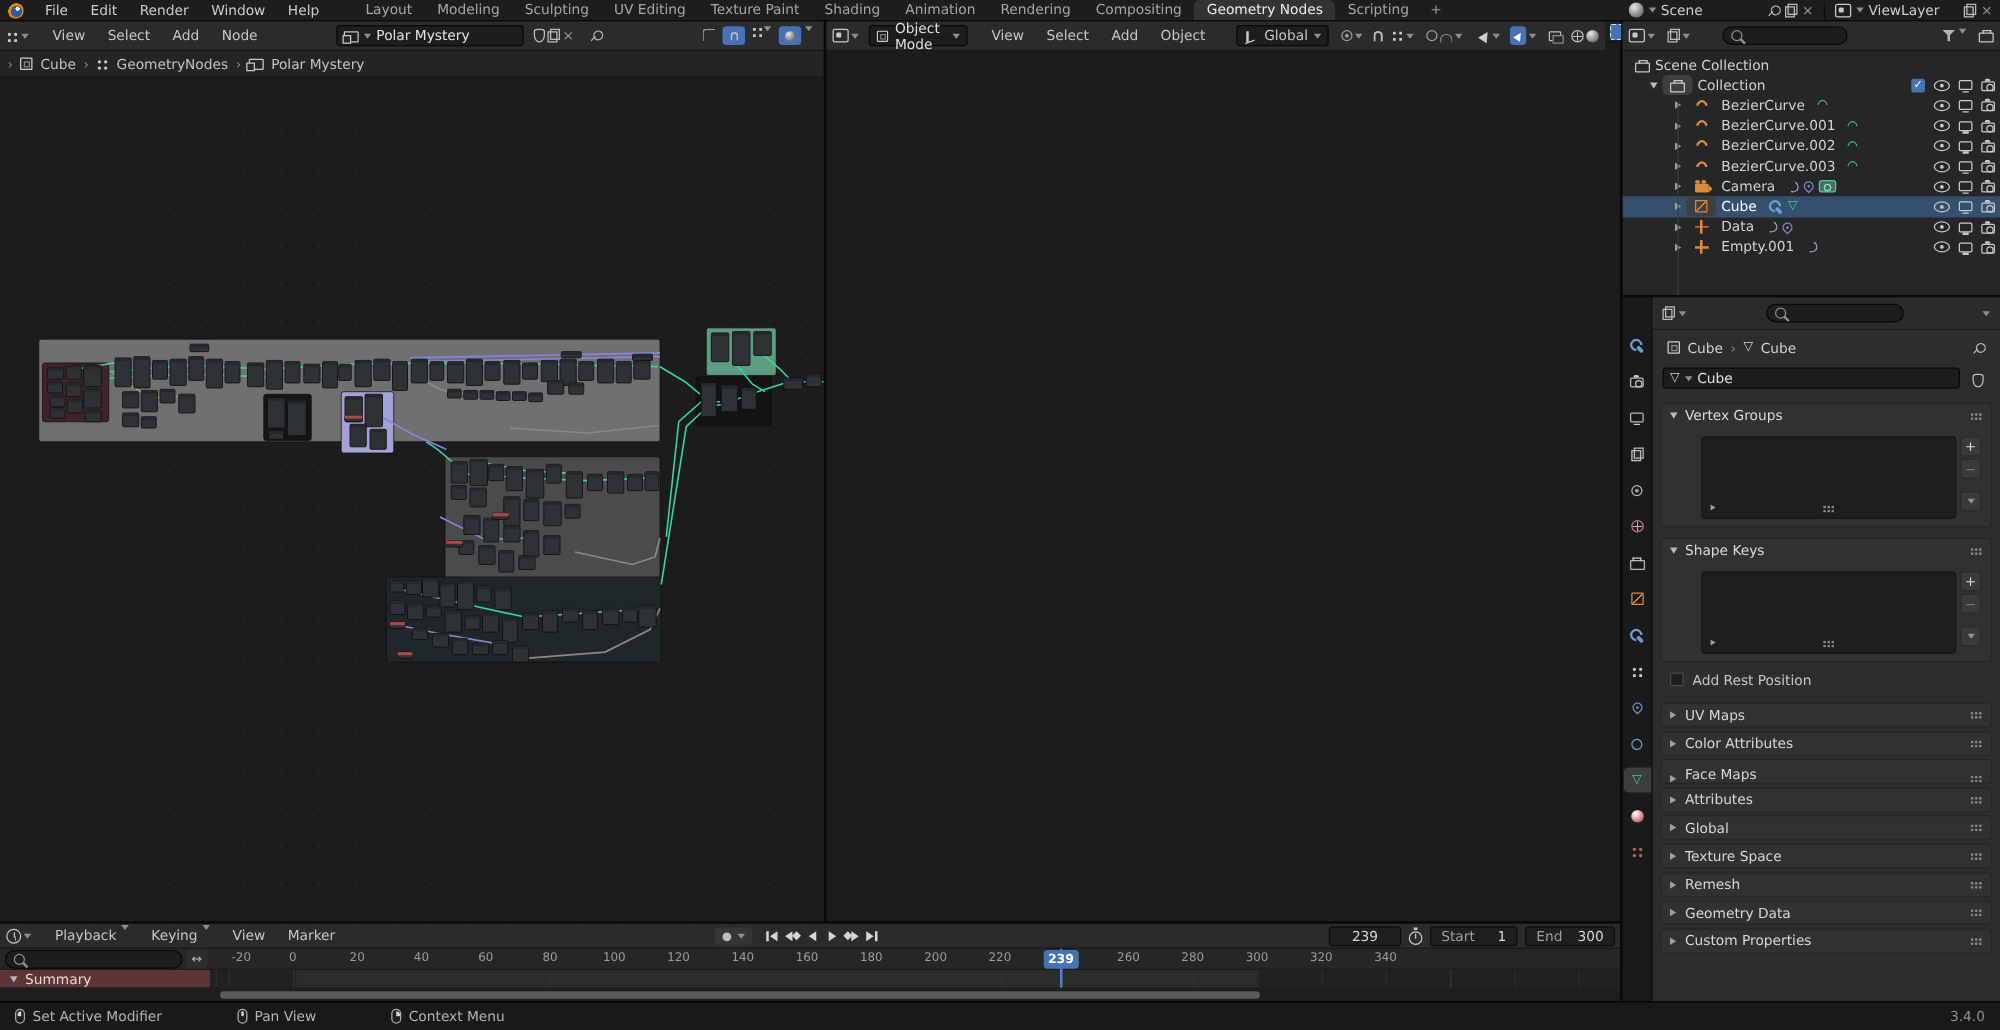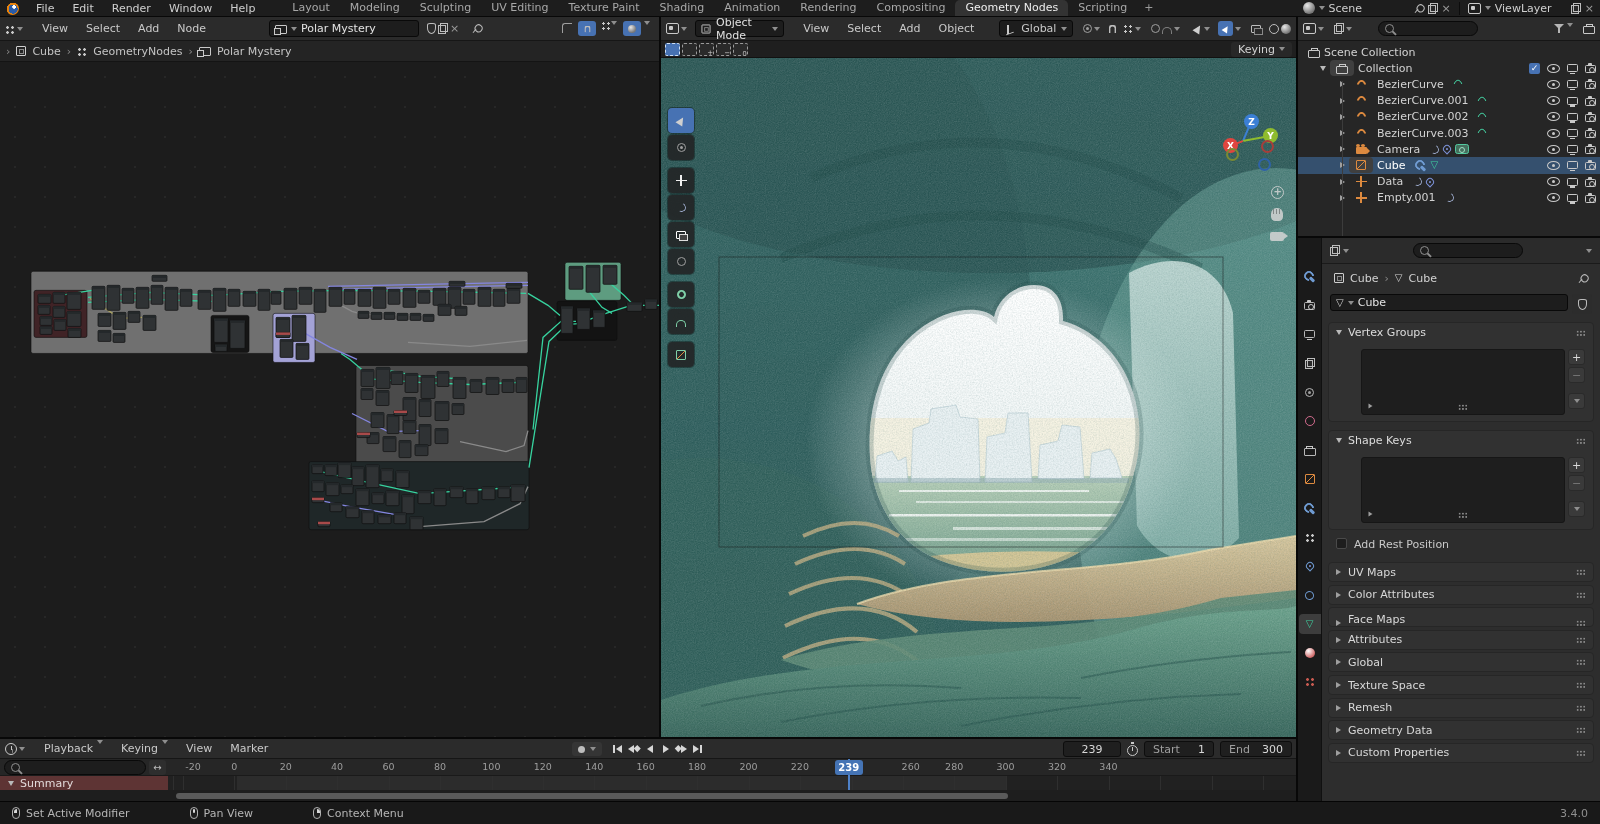--- a/index.html
+++ b/index.html
@@ -117,21 +117,21 @@
 .field{background:#1d1d1d;border:1px solid #090909;border-radius:3px;display:flex;align-items:center;height:17px;padding:0 5px;gap:4px}
 .searchpill{background:#1d1d1d;border:1px solid #090909;border-radius:9px;height:15px;display:flex;align-items:center;padding:0 6px;gap:4px}
 
 #node-editor{left:0;top:17px;width:659px;height:720px;display:flex;flex-direction:column}
 #ne-crumb{height:21px;background:#242424;display:flex;align-items:center;gap:6px;padding:0 6px;color:#c4c4c4;border-bottom:1px solid #141414}
 #ne-canvas{position:relative;flex:1;background:#1c1c1c;
   background-image:radial-gradient(#272727 1px,transparent 1.2px);background-size:30px 30px}
 #nodegraph{position:absolute;inset:0;width:100%;height:100%}
 .crumb-sep{color:#8a8a8a}
 
-#viewport{left:661px;top:17px;width:635px;height:720px;display:flex;flex-direction:column}
+#viewport{left:661px;top:17px;width:635px;height:720px;display:flex;flex-direction:row}
 #vp-toolstrip{height:17px;background:#1f1f1f;display:flex;align-items:center;padding:0 4px;border-bottom:1px solid #111}
 #vp-content{position:relative;flex:1;overflow:hidden}
 #vp-scene{position:absolute;inset:0;width:100%;height:100%}
 .selmode{width:15px;height:13px;border:1px dashed #9a9a9a;border-radius:2px;margin-right:2px;background:#2a2a2a;position:relative}
 .selmode.active{background:#4772b3;border-color:#cfe0f5}
 .selmode span{position:absolute;right:0;bottom:-1px;font-size:7px;color:#cfcfcf;line-height:6px}
 #vp-options{margin-left:auto;display:flex;align-items:center;gap:4px;background:#282828;border-radius:3px;padding:1px 7px;color:#d2d2d2}
 #vp-toolbar{position:absolute;left:7px;top:50px;display:flex;flex-direction:column;gap:2px}
 .vbtn{width:26px;height:25px;background:rgba(35,37,38,.92);border-radius:4px;display:flex;align-items:center;justify-content:center;box-shadow:0 0 0 1px rgba(0,0,0,.35)}
 .vbtn.active{background:#4772b3}
@@ -1202,21 +1202,21 @@
         <span class="tick" style="left: 337.14px;">40</span>
         <span class="tick" style="left: 388.56px;">60</span>
         <span class="tick" style="left: 439.98px;">80</span>
         <span class="tick" style="left: 491.4px;">100</span>
         <span class="tick" style="left: 542.82px;">120</span>
         <span class="tick" style="left: 594.24px;">140</span>
         <span class="tick" style="left: 645.66px;">160</span>
         <span class="tick" style="left: 697.08px;">180</span>
         <span class="tick" style="left: 748.5px;">200</span>
         <span class="tick" style="left: 799.92px;">220</span>
-        <span class="tick" style="left: 902.76px; text-align: right;">260</span>
+        <span class="tick" style="left: 902.76px;">260</span>
         <span class="tick" style="left: 954.18px;">280</span>
         <span class="tick" style="left: 1005.6px;">300</span>
         <span class="tick" style="left: 1057.02px;">320</span>
         <span class="tick" style="left: 1108.44px;">340</span>
       </div>
     <span class="searchpill" id="tl-search">
       <span class="ic i-search"></span>
     </span>
     <span id="tl-expand">↔</span>
     <div id="tl-channels">

